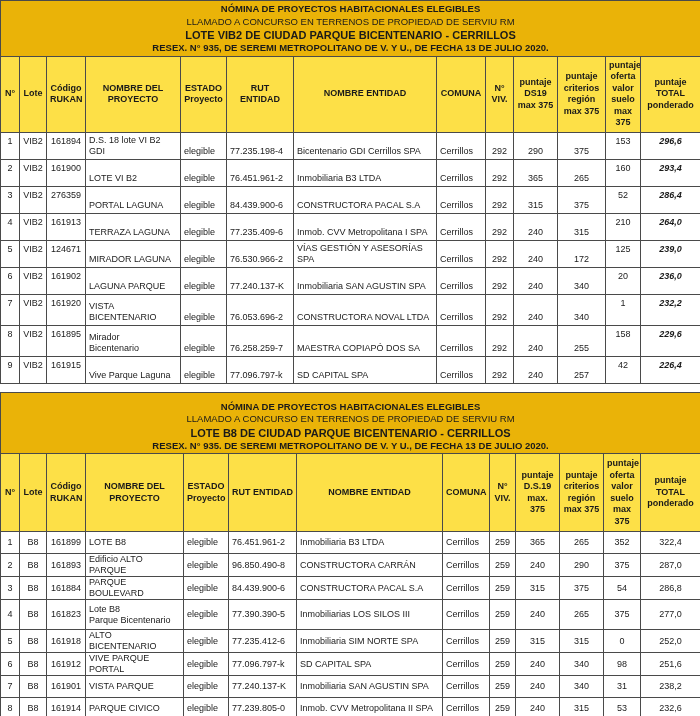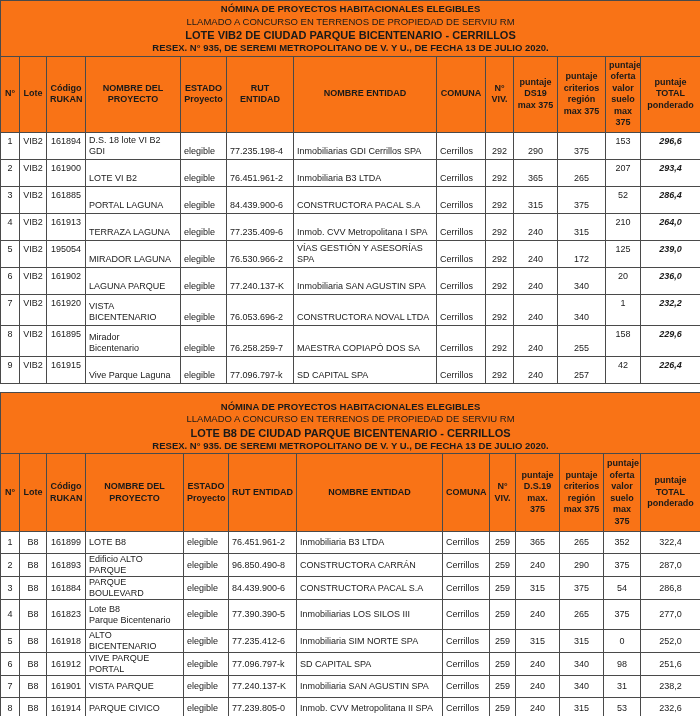--- a/index.html
+++ b/index.html
@@ -1,24 +1,24 @@
 <!DOCTYPE html>
 <html><head>
 <meta charset="utf-8">
 <style>
   html, body { margin: 0; padding: 0; background: #ffffff; }
   body { width: 700px; height: 716px; overflow: hidden; font-family: "Liberation Sans", sans-serif; color: #1a1a1a; }
   .sheet { position: relative; width: 700px; }
   table { border-collapse: collapse; table-layout: fixed; width: 700px; }
   td, th { border: 1px solid #4a4a4a; padding: 0 3px; font-size: 9px; line-height: 11px; overflow: hidden; }
-  .title-cell { text-align: center; border-bottom: 1px solid #4a4a4a; padding: 2px 0 1px; background: #f97316; }
+  .title-cell { text-align: center; border-bottom: 1px solid #4a4a4a; padding: 2px 0 1px; background: #eab308; }
   .t-line { font-size: 9.5px; line-height: 12.5px; white-space: nowrap; }
   .t-bold { font-weight: bold; }
   .t-big { font-size: 11px; font-weight: bold; line-height: 14px; }
-  th { background: #f97316; font-weight: bold; text-align: center; vertical-align: middle; font-size: 9px; line-height: 11.5px; }
+  th { background: #fde047; font-weight: bold; text-align: center; vertical-align: middle; font-size: 9px; line-height: 11.5px; }
   td { vertical-align: bottom; padding-bottom: 2px; }
   td.c { text-align: center; }
   td.top { vertical-align: top; padding-top: 3px; }
   td.bold { font-weight: bold; font-style: italic; }
   .t1 tr.row td { height: 21px; }
   .t2 tr.row td { height: 21px; vertical-align: middle; padding-bottom: 0; }
   .t2 tr.row.tall td { height: 29px; }
   .t1 tr.row.tall td { height: 25px; }
   .gap { height: 8px; }
   .pre { white-space: pre-line; }
@@ -70,47 +70,47 @@
     </tr>
     </tbody>
       <tbody id="t1-body">
         <tr class="row">
           <td class="c top">1</td>
           <td class="c top">VIB2</td>
           <td class="c top">161894</td>
           <td class="pre">D.S. 18 lote VI B2 GDI</td>
           <td class="">elegible</td>
           <td class="">77.235.198-4</td>
-          <td class="pre">Inmobiliarias GDI Cerrillos SPA</td>
+          <td class="pre">Bicentenario GDI Cerrillos SPA</td>
           <td class="">Cerrillos</td>
           <td class="c">292</td>
           <td class="c">290</td>
           <td class="c">375</td>
           <td class="c top">153</td>
           <td class="c top bold">296,6</td>
         </tr>
         <tr class="row">
           <td class="c top">2</td>
           <td class="c top">VIB2</td>
           <td class="c top">161900</td>
           <td class="pre">LOTE VI B2</td>
           <td class="">elegible</td>
           <td class="">76.451.961-2</td>
           <td class="pre">Inmobiliaria B3 LTDA</td>
           <td class="">Cerrillos</td>
           <td class="c">292</td>
           <td class="c">365</td>
           <td class="c">265</td>
-          <td class="c top">207</td>
+          <td class="c top">160</td>
           <td class="c top bold">293,4</td>
         </tr>
         <tr class="row">
           <td class="c top">3</td>
           <td class="c top">VIB2</td>
-          <td class="c top">161885</td>
+          <td class="c top">276359</td>
           <td class="pre">PORTAL LAGUNA</td>
           <td class="">elegible</td>
           <td class="">84.439.900-6</td>
           <td class="pre">CONSTRUCTORA PACAL S.A</td>
           <td class="">Cerrillos</td>
           <td class="c">292</td>
           <td class="c">315</td>
           <td class="c">375</td>
           <td class="c top">52</td>
           <td class="c top bold">286,4</td>
@@ -126,21 +126,21 @@
           <td class="">Cerrillos</td>
           <td class="c">292</td>
           <td class="c">240</td>
           <td class="c">315</td>
           <td class="c top">210</td>
           <td class="c top bold">264,0</td>
         </tr>
         <tr class="row">
           <td class="c top">5</td>
           <td class="c top">VIB2</td>
-          <td class="c top">195054</td>
+          <td class="c top">124671</td>
           <td class="pre">MIRADOR LAGUNA</td>
           <td class="">elegible</td>
           <td class="">76.530.966-2</td>
           <td class="pre">VÍAS GESTIÓN Y ASESORÍAS SPA</td>
           <td class="">Cerrillos</td>
           <td class="c">292</td>
           <td class="c">240</td>
           <td class="c">172</td>
           <td class="c top">125</td>
           <td class="c top bold">239,0</td>

